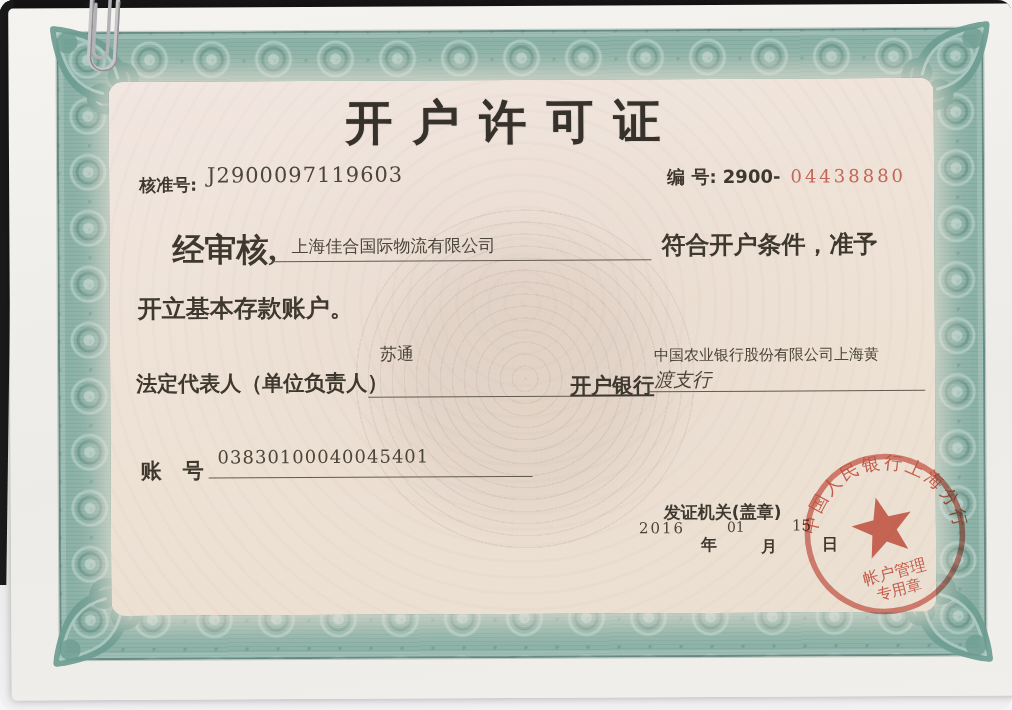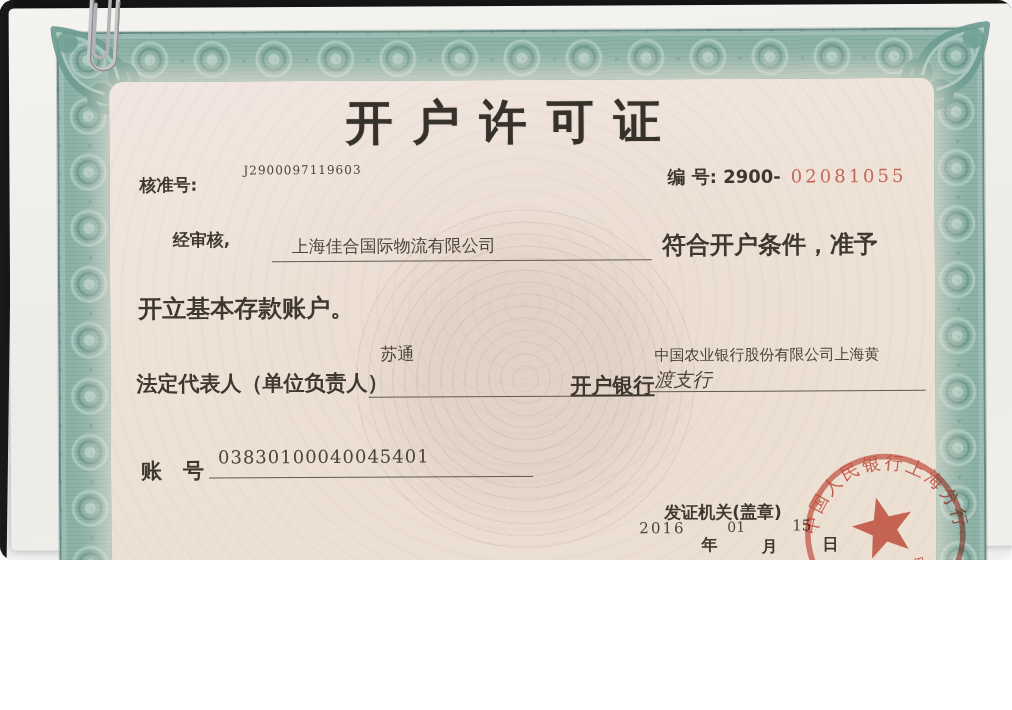--- a/index.html
+++ b/index.html
@@ -1,16 +1,16 @@
 <!DOCTYPE html>
 <html><head>
 <meta charset="utf-8">
 <style>
   html,body{margin:0;padding:0;background:#ffffff;}
-  .stage{position:relative;width:1012px;height:560px;overflow:hidden;background:#f6f6f7;
+  .stage{position:relative;width:1012px;height:710px;overflow:hidden;background:#f6f6f7;
          font-family:"DejaVu Sans","Liberation Sans",sans-serif;}
   .photo{position:absolute;inset:0;border-radius:14px;overflow:hidden;
          background:linear-gradient(180deg,#ececee 0%,#e7e6e5 55%,#f0f0f2 100%);}
   
   .dark-top{position:absolute;left:0;top:0;width:100%;height:24px;background:#161616;
             clip-path:polygon(0 0,100% 0,100% 34%,55% 44%,18% 72%,0 100%);}
   .dark-topleft{position:absolute;left:0;top:0;width:88px;height:86px;background:#141414;
             clip-path:polygon(0 0,100% 0,20% 58%,0 100%);}
   .dark-left{position:absolute;left:0;top:0;width:14px;height:585px;background:#1a1a1a;
             clip-path:polygon(0 0,100% 0,45% 100%,0 100%);}
@@ -103,25 +103,25 @@
           <circle cx="14" cy="14" r="9" fill="#6e9d92" opacity=".85"></circle>
         </svg>
         <div class="inner"></div>
       </div>
 
       <div class="rosette"></div>
 
       <div class="t title">开户许可证</div>
 
       <div class="t lbl" style="left:130px;top:166px;font-size:17px;">核准号:</div>
-      <div class="t val" style="left:198px;top:156px;font-size:12px;letter-spacing:1px;margin-left:36px;">J2900097119603</div>
+      <div class="t val" style="left:198px;top:156px;font-size:21px;letter-spacing:1px;">J2900097119603</div>
 
-      <div class="t" style="left:658px;top:160px;font-size:18px;"><span class="lbl" style="font-weight:600;">编 号: 2900-</span><span class="serial-red">02081055</span></div>
+      <div class="t" style="left:658px;top:160px;font-size:18px;"><span class="lbl" style="font-weight:600;">编 号: 2900-</span><span class="serial-red">04438880</span></div>
 
-      <div class="t lbl" style="left:163px;top:221px;font-size:17px;">经审核,</div>
+      <div class="t lbl" style="left:163px;top:221px;font-size:32px;font-family:Liberation Serif, serif;">经审核,</div>
       <div class="t val" style="left:282px;top:228px;font-size:17px;">上海佳合国际物流有限公司</div>
       <div class="ul" style="left:262px;top:254px;width:380px;"></div>
       <div class="t lbl" style="left:652px;top:224px;font-size:24px;">符合开户条件，准予</div>
       <div class="t lbl" style="left:128px;top:285px;font-size:24px;">开立基本存款账户。</div>
 
       <div class="t lbl" style="left:126px;top:362px;font-size:21px;">法定代表人（单位负责人）</div>
       <div class="t val" style="left:370px;top:336px;font-size:17px;">苏通</div>
       <div class="ul" style="left:358px;top:390px;width:202px;"></div>
       <div class="t lbl" style="left:560px;top:366px;font-size:21px;text-decoration:underline;">开户银行</div>
       <div class="t val" style="left:644px;top:341px;font-size:15px;">中国农业银行股份有限公司上海黄</div>

